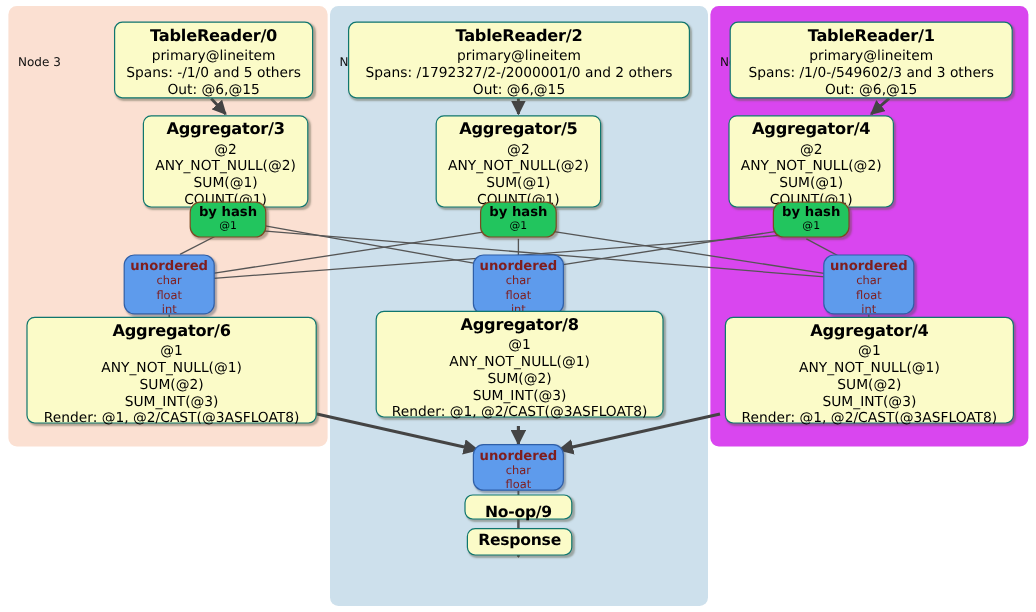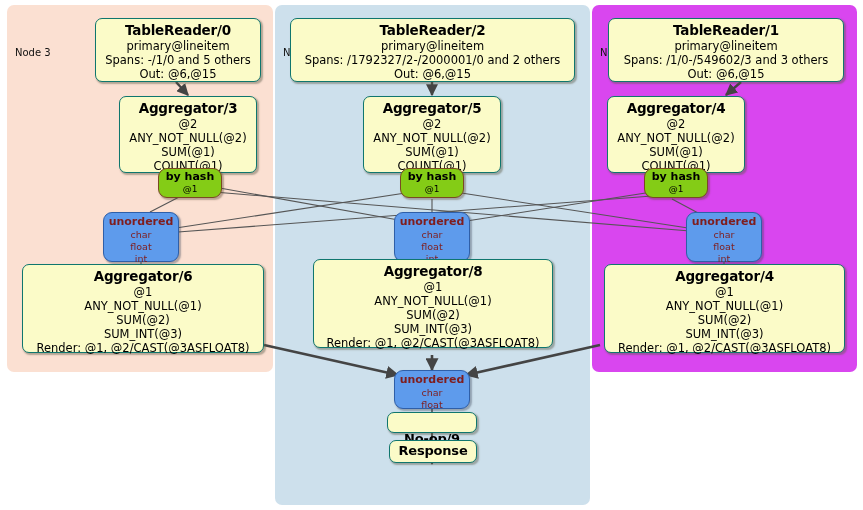--- a/index.html
+++ b/index.html
@@ -74,21 +74,21 @@
   .box.small .title {
     font-size: 13px;
     line-height: 16px;
   }
 
   .router {
     position: absolute;
     box-sizing: border-box;
     border: 1px solid #7a4a22;
     border-radius: 9px;
-    background: #84cc16;
+    background: #22c55e;
     box-shadow: 1.5px 1.5px 1.5px rgba(90,70,50,0.4);
     text-align: center;
     color: #000;
     padding-top: 1px;
   }
   .router .rtitle {
     font-weight: bold;
     font-size: 11px;
     line-height: 14px;
   }
@@ -292,21 +292,21 @@
     <div class="line">SUM_INT(@3)</div>
     <div class="line">Render: @1, @2/CAST(@3ASFLOAT8)</div>
   </div>
 
   <div class="sync" id="un-final" style="left:394px; top:370px; width:76px; height:39px;">
     <div class="stitle">unordered</div>
     <div class="sline">char</div>
     <div class="sline">float</div>
   </div>
 
-  <div class="box small" id="noop9" style="left:387px; top:412px; width:90px; height:21px; padding-top:18px;">
+  <div class="box small" id="noop9" style="left:387px; top:412px; width:90px; height:21px; padding-top:7px;">
     <div class="title">No-op/9</div>
   </div>
 
   <div class="box small" id="response" style="left:389px; top:440px; width:88px; height:23px; padding-top:2px;">
     <div class="title">Response</div>
   </div>
 
 </div>
 
 </body></html>

